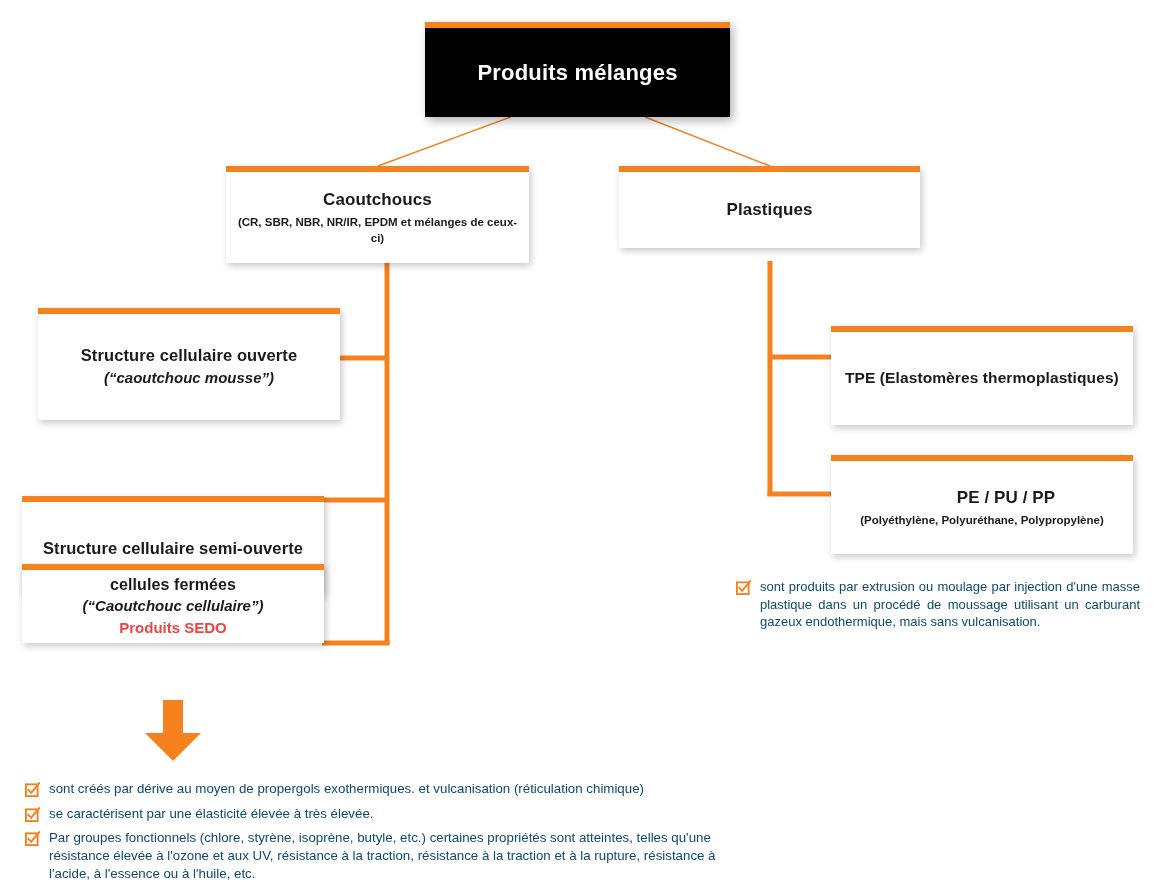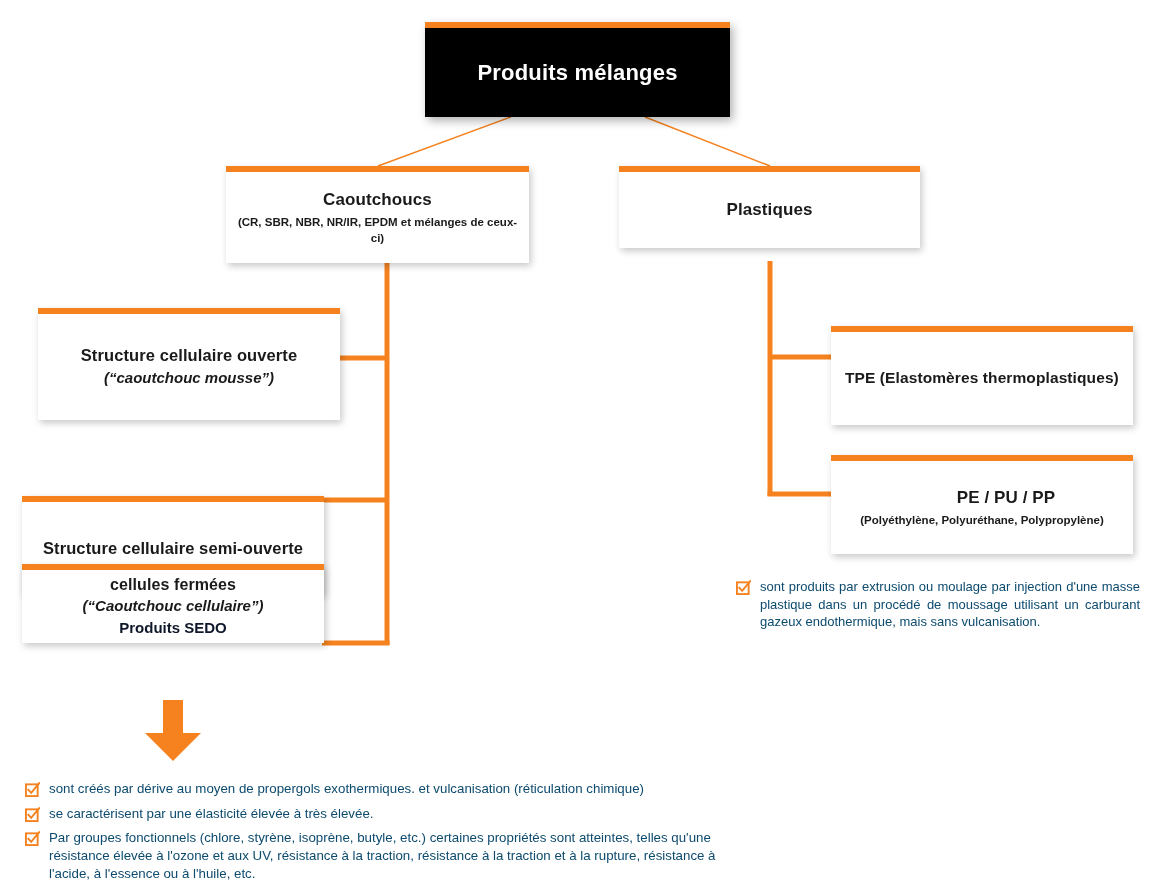--- a/index.html
+++ b/index.html
@@ -71,21 +71,21 @@
   .node .line2 {
     font-weight: bold;
     font-size: 15px;
     line-height: 1.45;
     font-style: italic;
   }
   .node .accent {
     font-weight: bold;
     font-size: 15px;
     line-height: 1.45;
-    color: #0f172a;
+    color: #ef4444;
   }
   .node.left-align {
     align-items: flex-start;
     text-align: left;
     padding-left: 14px;
   }
   .node.left-align .title { font-size: 15.5px; }
 
   
   #node-root      { left: 425px; top: 22px;  width: 305px; height: 95px; }

